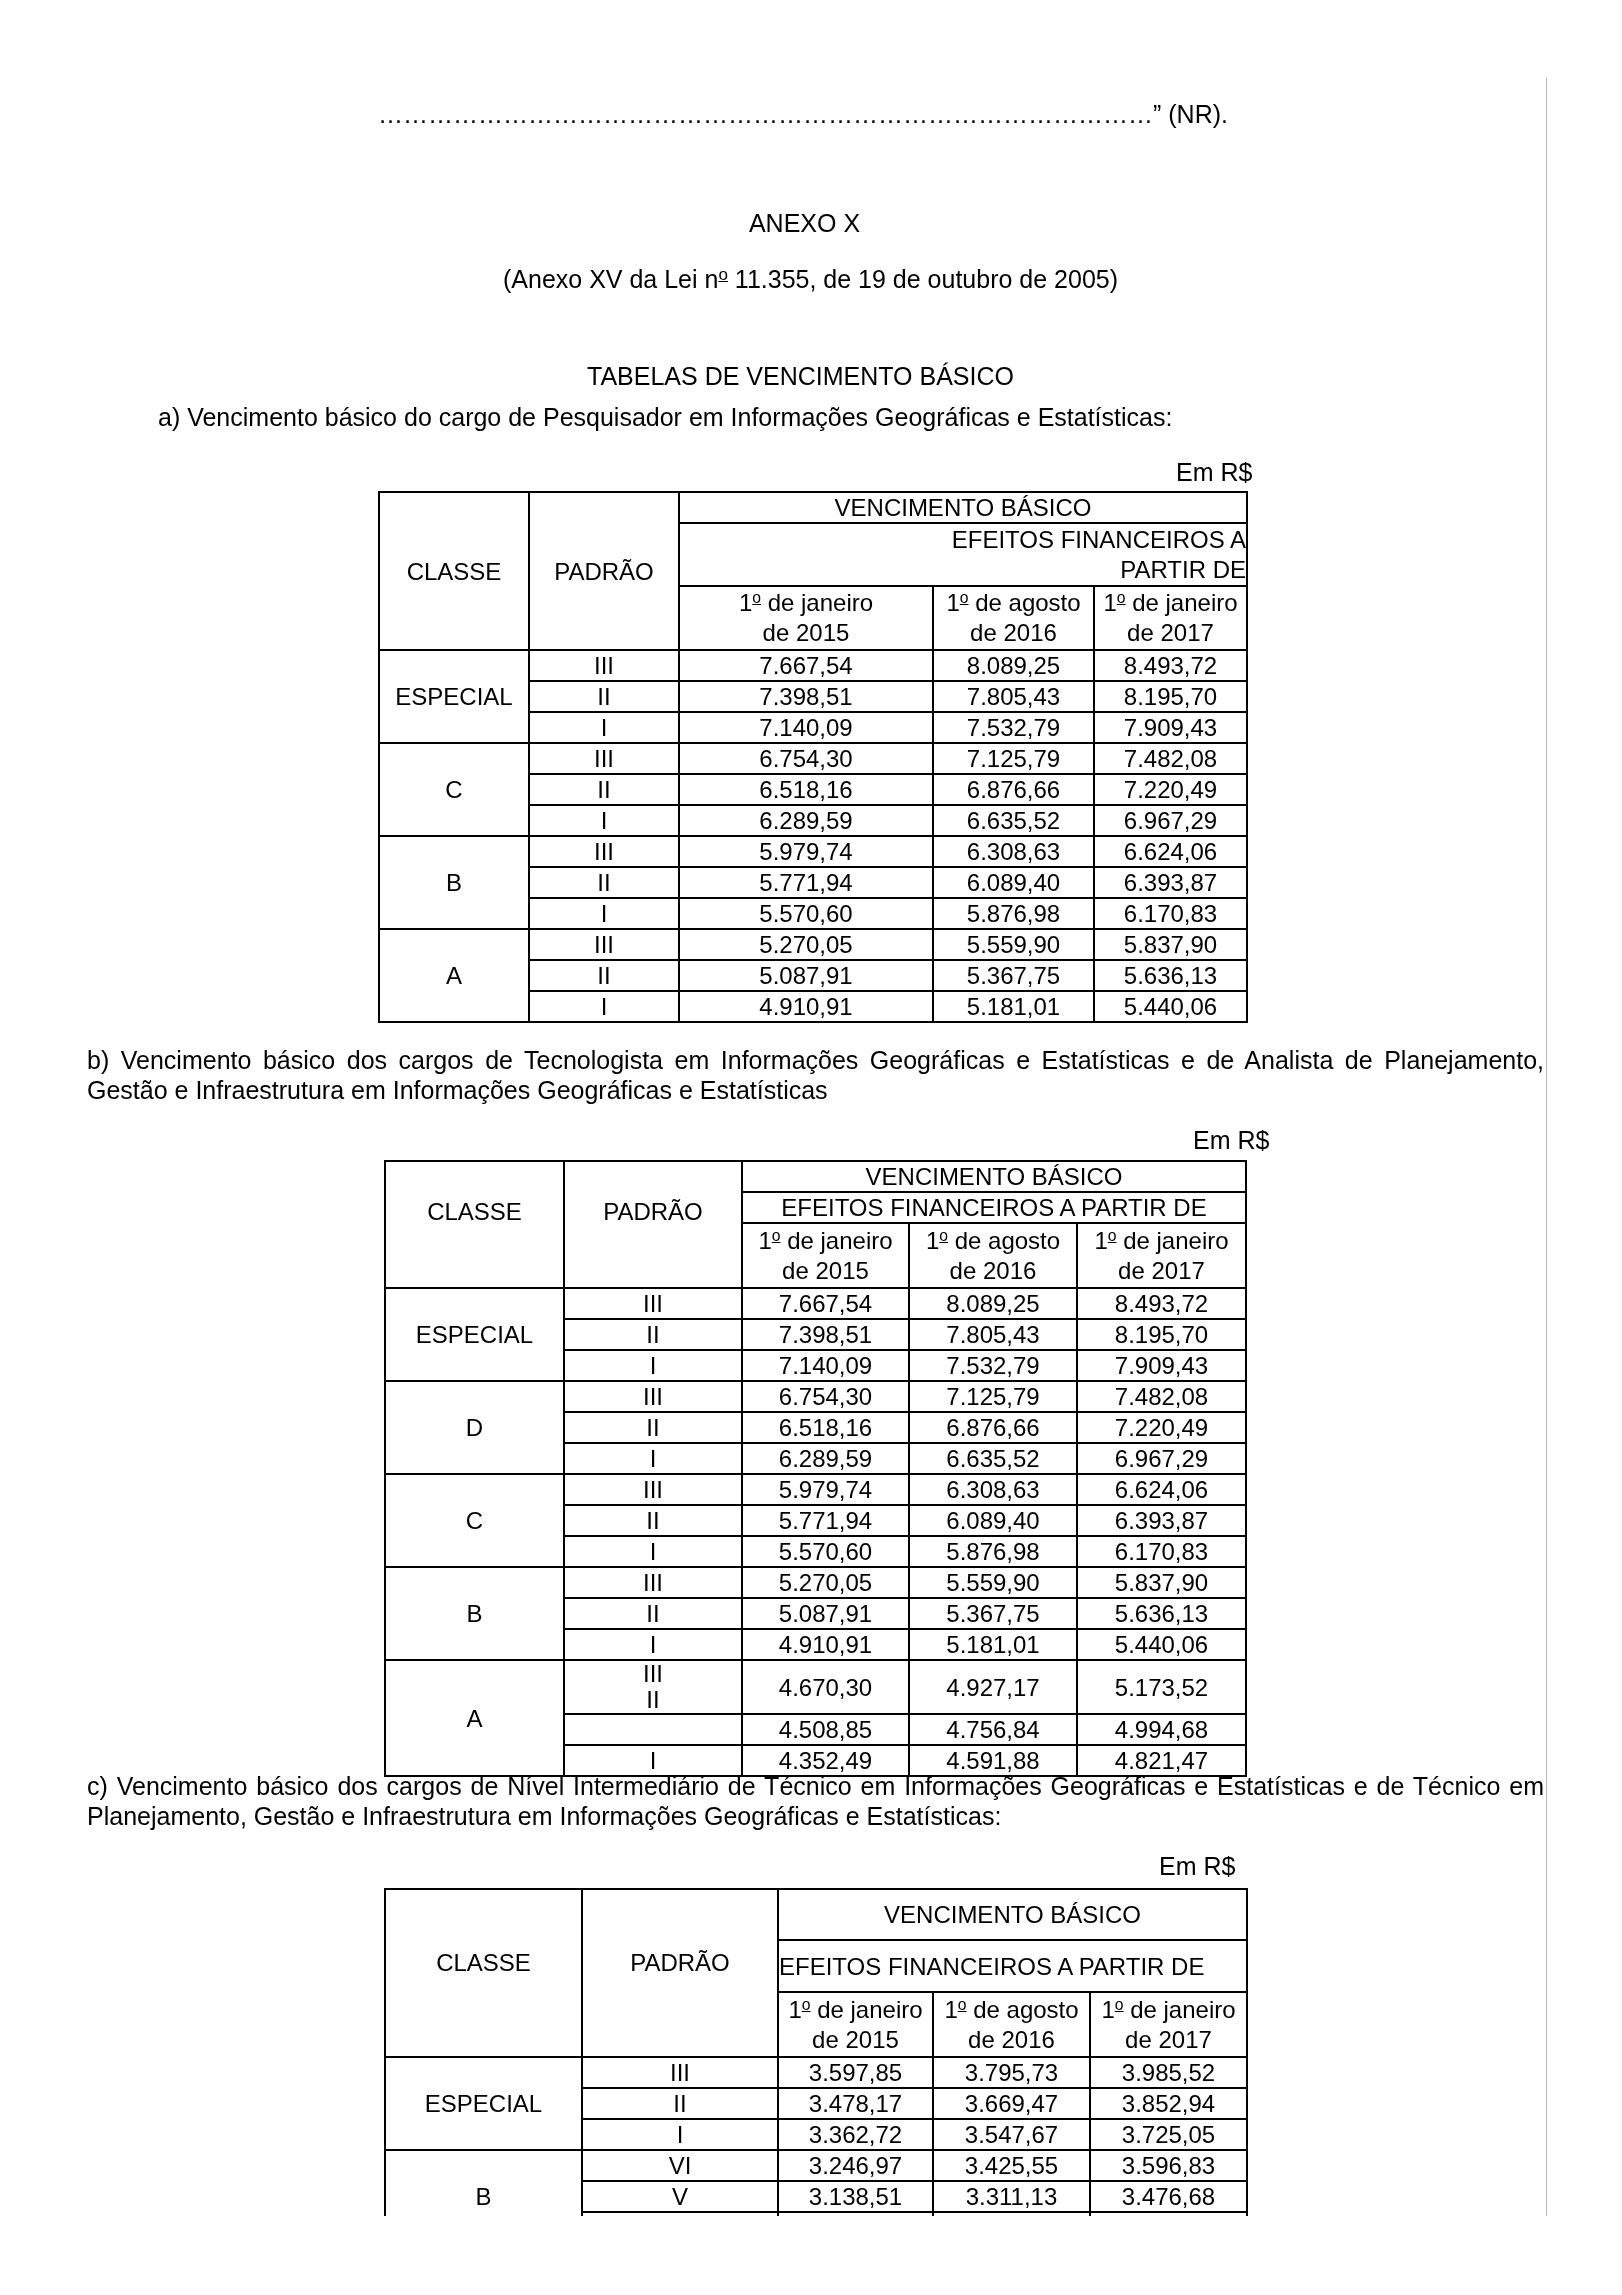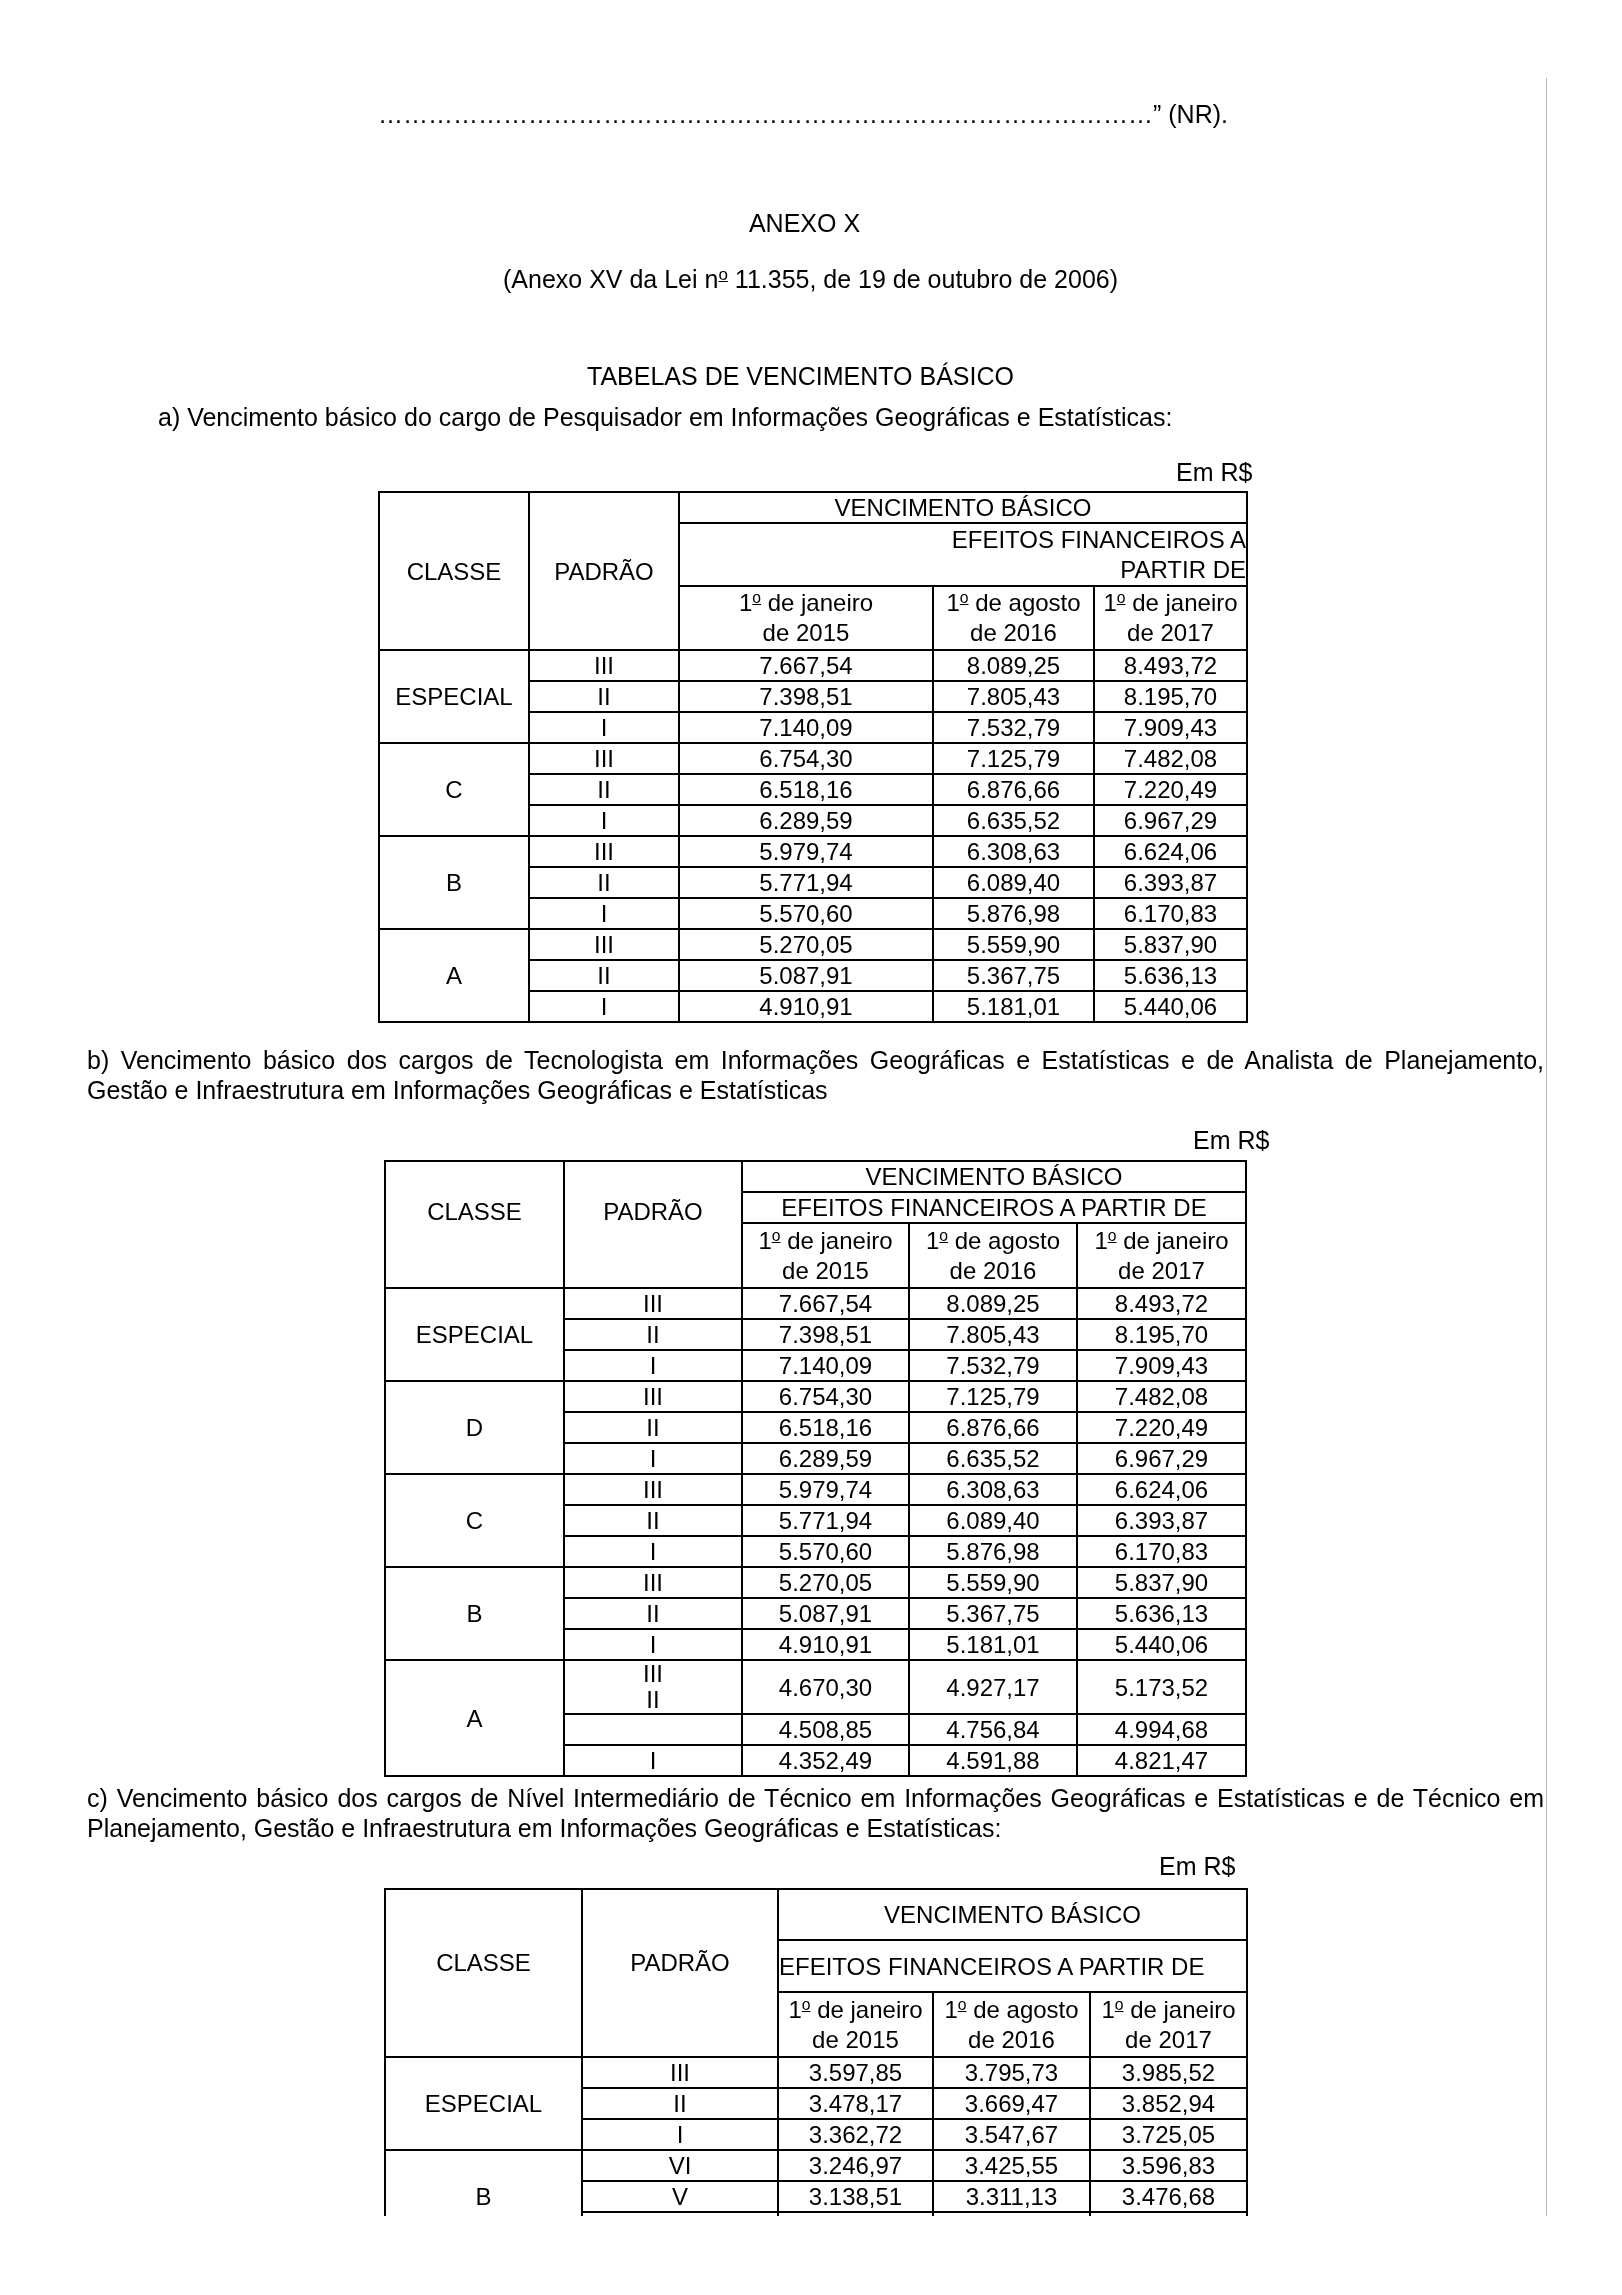--- a/index.html
+++ b/index.html
@@ -45,21 +45,21 @@
 
 <div class="right-rule"></div>
 
 <div class="abs txt" style="left:378px; top:99px;">…………………………………………………………………………………” (NR).</div>
 
 <div class="abs txt center" style="left:0; width:1622px; left:0; top:208px; padding-right:0;">
   <span style="position:relative; left:-6.5px;">ANEXO X</span>
 </div>
 
 <div class="abs txt" style="left:503px; top:264px;">
-  <span>(Anexo XV da Lei n</span><sup style="font-size:17px; text-decoration:underline; vertical-align:7.8px; line-height:0;">o</sup><span> 11.355, de 19 de outubro de 2006)</span>
+  <span>(Anexo XV da Lei n</span><sup style="font-size:17px; text-decoration:underline; vertical-align:7.8px; line-height:0;">o</sup><span> 11.355, de 19 de outubro de 2005)</span>
 </div>
 
 <div class="abs txt" style="left:587px; top:361px;">TABELAS DE VENCIMENTO BÁSICO</div>
 
 <div class="abs txt" style="left:158px; top:402px;">a) Vencimento básico do cargo de Pesquisador em Informações Geográficas e Estatísticas:</div>
 <div class="abs emrs" style="left:1176px; top:457px;">Em R$</div>
 
 <table class="vb" id="table-a" style="left:378px; top:491px; width:867px;">
   <colgroup>
       <col style="width:150px">
@@ -285,21 +285,21 @@
       </tr>
       <tr style="height: 31px;">
         <td>I</td>
         <td>4.352,49</td>
         <td>4.591,88</td>
         <td>4.821,47</td>
       </tr>
     </tbody>
 </table>
 
-<div class="para" style="top:1771px;margin-top:12px;">c) Vencimento básico dos cargos de Nível Intermediário de Técnico em Informações Geográficas e Estatísticas e de Técnico em Planejamento, Gestão e Infraestrutura em Informações Geográficas e Estatísticas:</div>
+<div class="para" style="top:1771px;">c) Vencimento básico dos cargos de Nível Intermediário de Técnico em Informações Geográficas e Estatísticas e de Técnico em Planejamento, Gestão e Infraestrutura em Informações Geográficas e Estatísticas:</div>
 <div class="abs emrs" style="left:1159px; top:1851px;">Em R$</div>
 
 <table class="vb" id="table-c" style="left:384px; top:1888px; width:862px;">
   <colgroup>
       <col style="width:197px">
       <col style="width:196px">
       <col style="width:155px">
       <col style="width:157px">
       <col style="width:157px">
     </colgroup>

